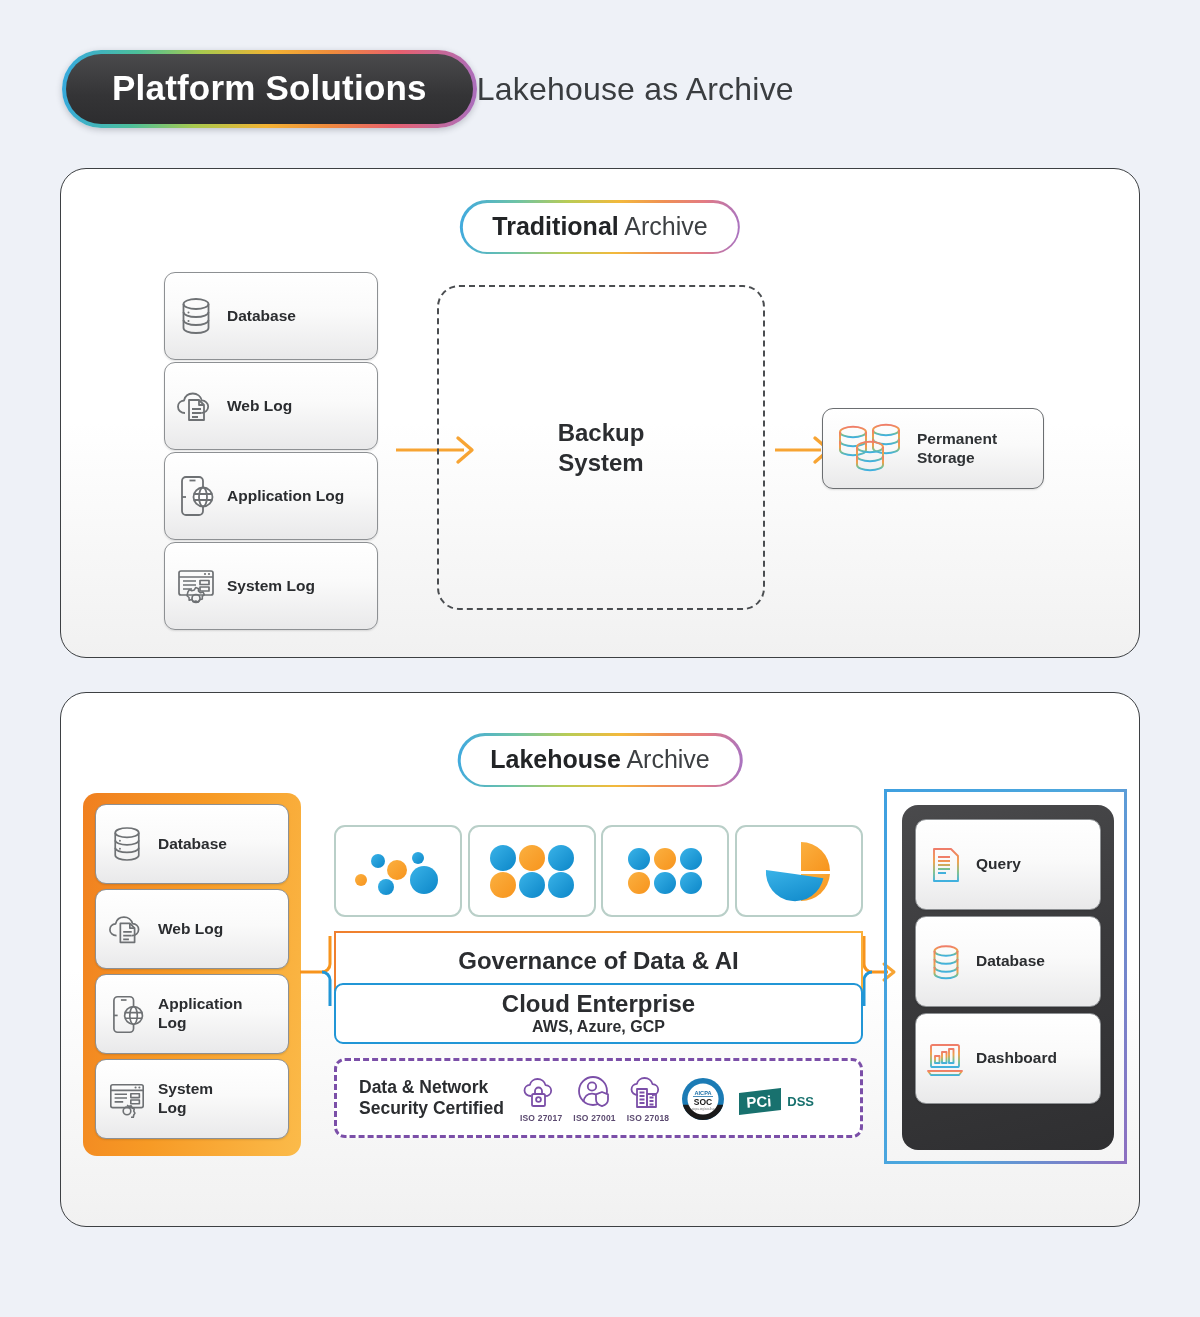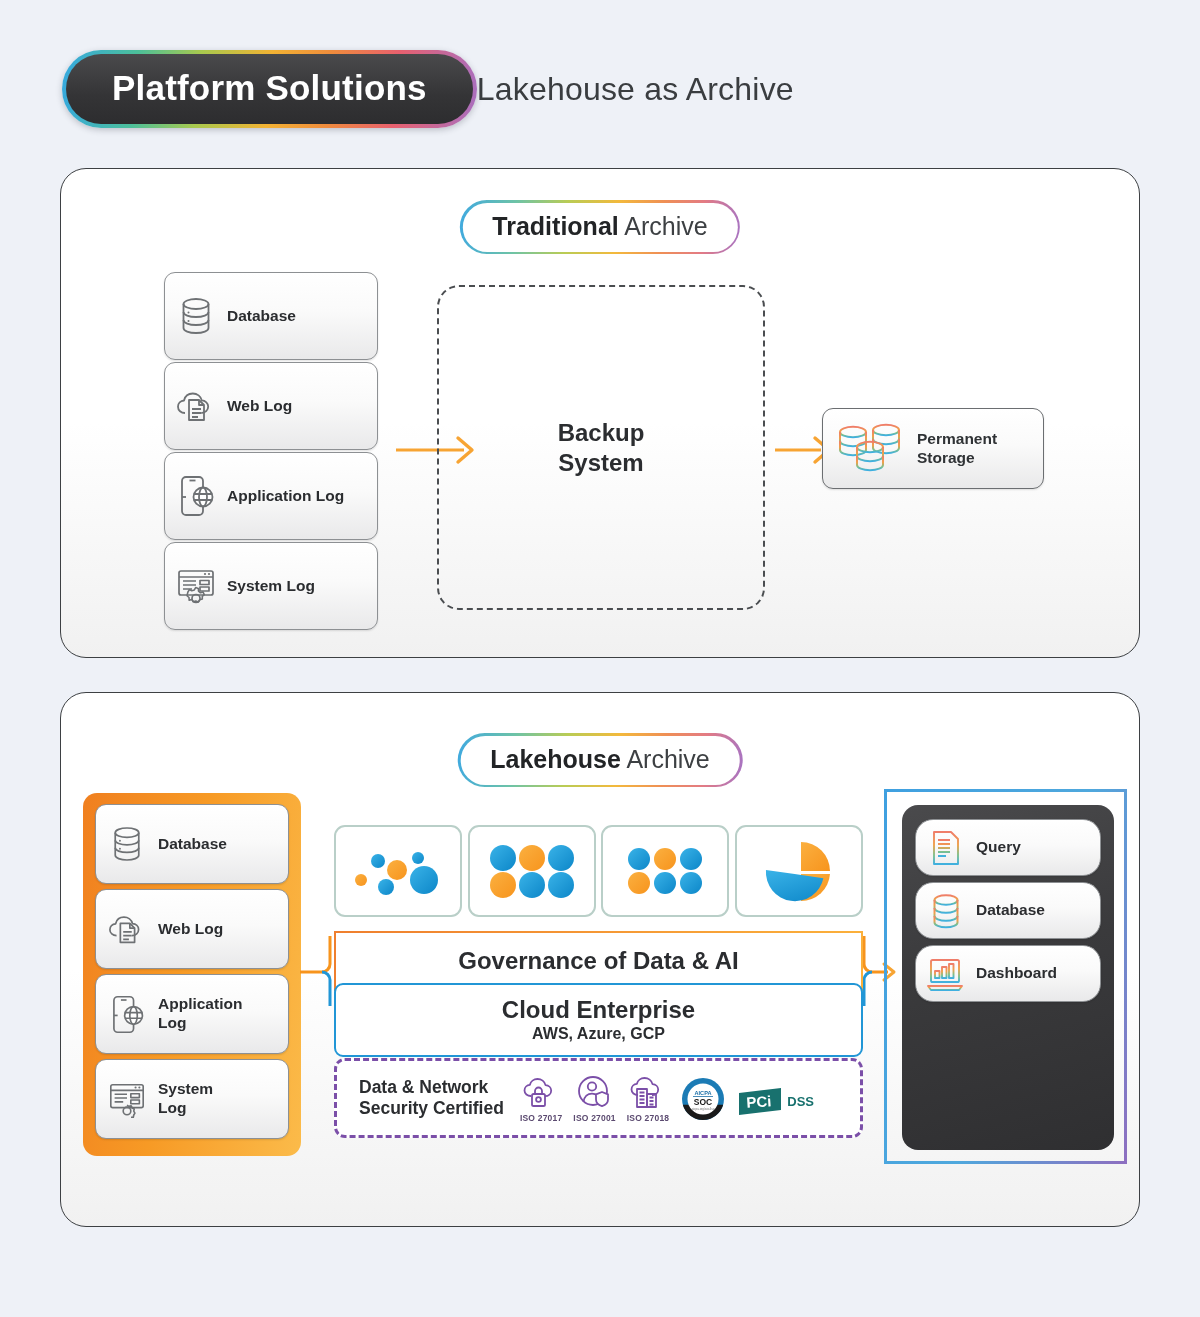--- a/index.html
+++ b/index.html
@@ -113,21 +113,21 @@
   #viz-4 { left: 735px; }
 
   #gov-bar {
     position: absolute; left: 334px; top: 931px; width: 529px; height: 60px;
     background: #fff; border: 2.4px solid; border-image: linear-gradient(90deg,#ef7f2e,#fbb03b) 1;
     border-radius: 9px; display: flex; align-items: center; justify-content: center;
   }
   #gov-bar .lbl { font-size: 24px; font-weight: bold; color: #2b2d30; }
 
   #cloud-bar {
-    position: absolute; left: 334px; top: 983px; width: 529px; height: 74px;
+    position: absolute; left: 334px; top: 983px; width: 529px; height: 61px;
     background: #fff; border: 2.4px solid #2196d6; border-radius: 9px;
     display: flex; flex-direction: column; align-items: center; justify-content: center;
   }
   #cloud-bar .lbl { font-size: 24px; font-weight: bold; color: #2b2d30; line-height: 1.12; }
   #cloud-bar .sub { font-size: 16px; font-weight: bold; color: #2b2d30; margin-top: 1px; }
 
   #sec-bar {
     position: absolute; left: 334px; top: 1058px; width: 529px; height: 80px;
     background: #fff; border: 3px dashed #7b4fa8; border-radius: 11px;
     display: flex; align-items: center; padding-left: 22px; gap: 16px;
@@ -142,21 +142,21 @@
     position: absolute; left: 884px; top: 789px; width: 243px; height: 375px;
     border: 3px dashed; border-radius: 14px;
     border-image: linear-gradient(110deg,#3fa0e0 0%, #4fa8dd 55%, #8d6fc0 100%) 1;
   }
   #out-dark {
     position: absolute; left: 902px; top: 805px; width: 212px; height: 345px;
     background: linear-gradient(165deg,#4a4a4c 0%, #3a3a3c 45%, #2f2f31 100%);
     border-radius: 16px; padding: 14px 13px;
     display: flex; flex-direction: column; gap: 6px;
   }
-  #out-dark .src-card { height: 57px; border-radius: 18px; }
+  #out-dark .src-card { height: 91px; }
   #out-dark .src-card .ico { width: 60px; }
 
   svg { display: block; overflow: visible; }
 </style>
 </head>
 <body>
 
 <div class="header">
   <div class="title-pill">
     <div class="title-pill-inner">

